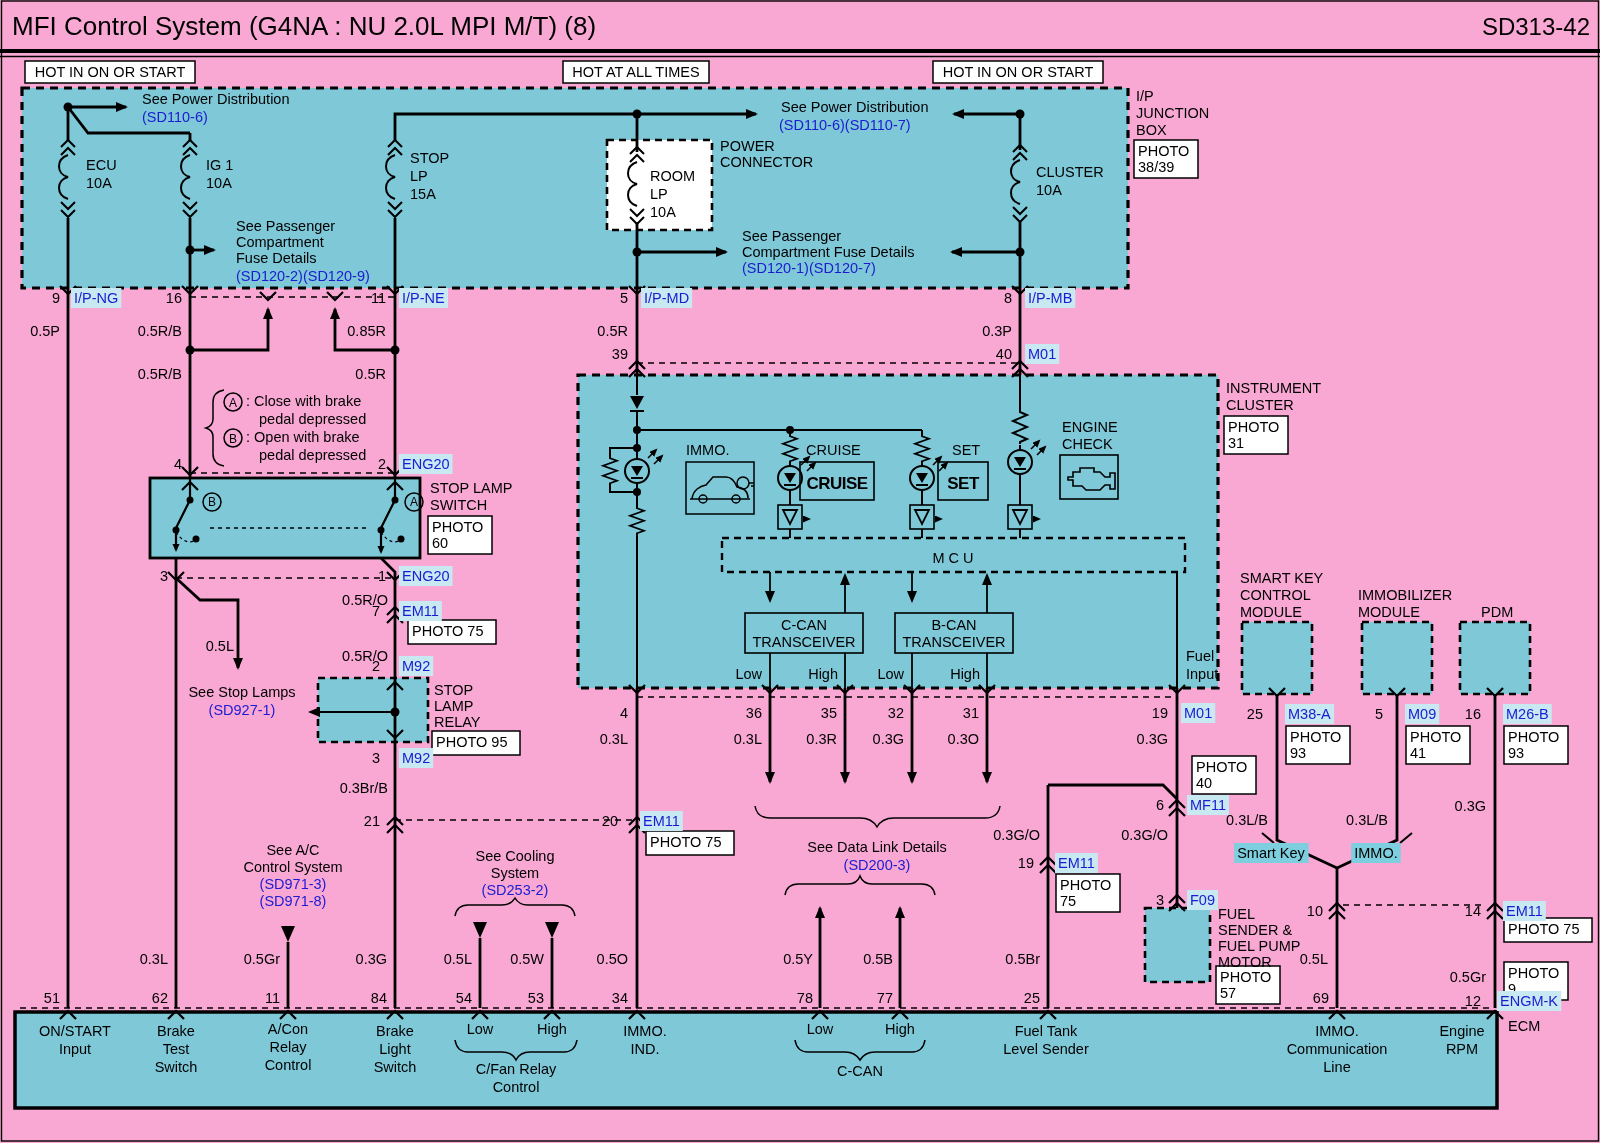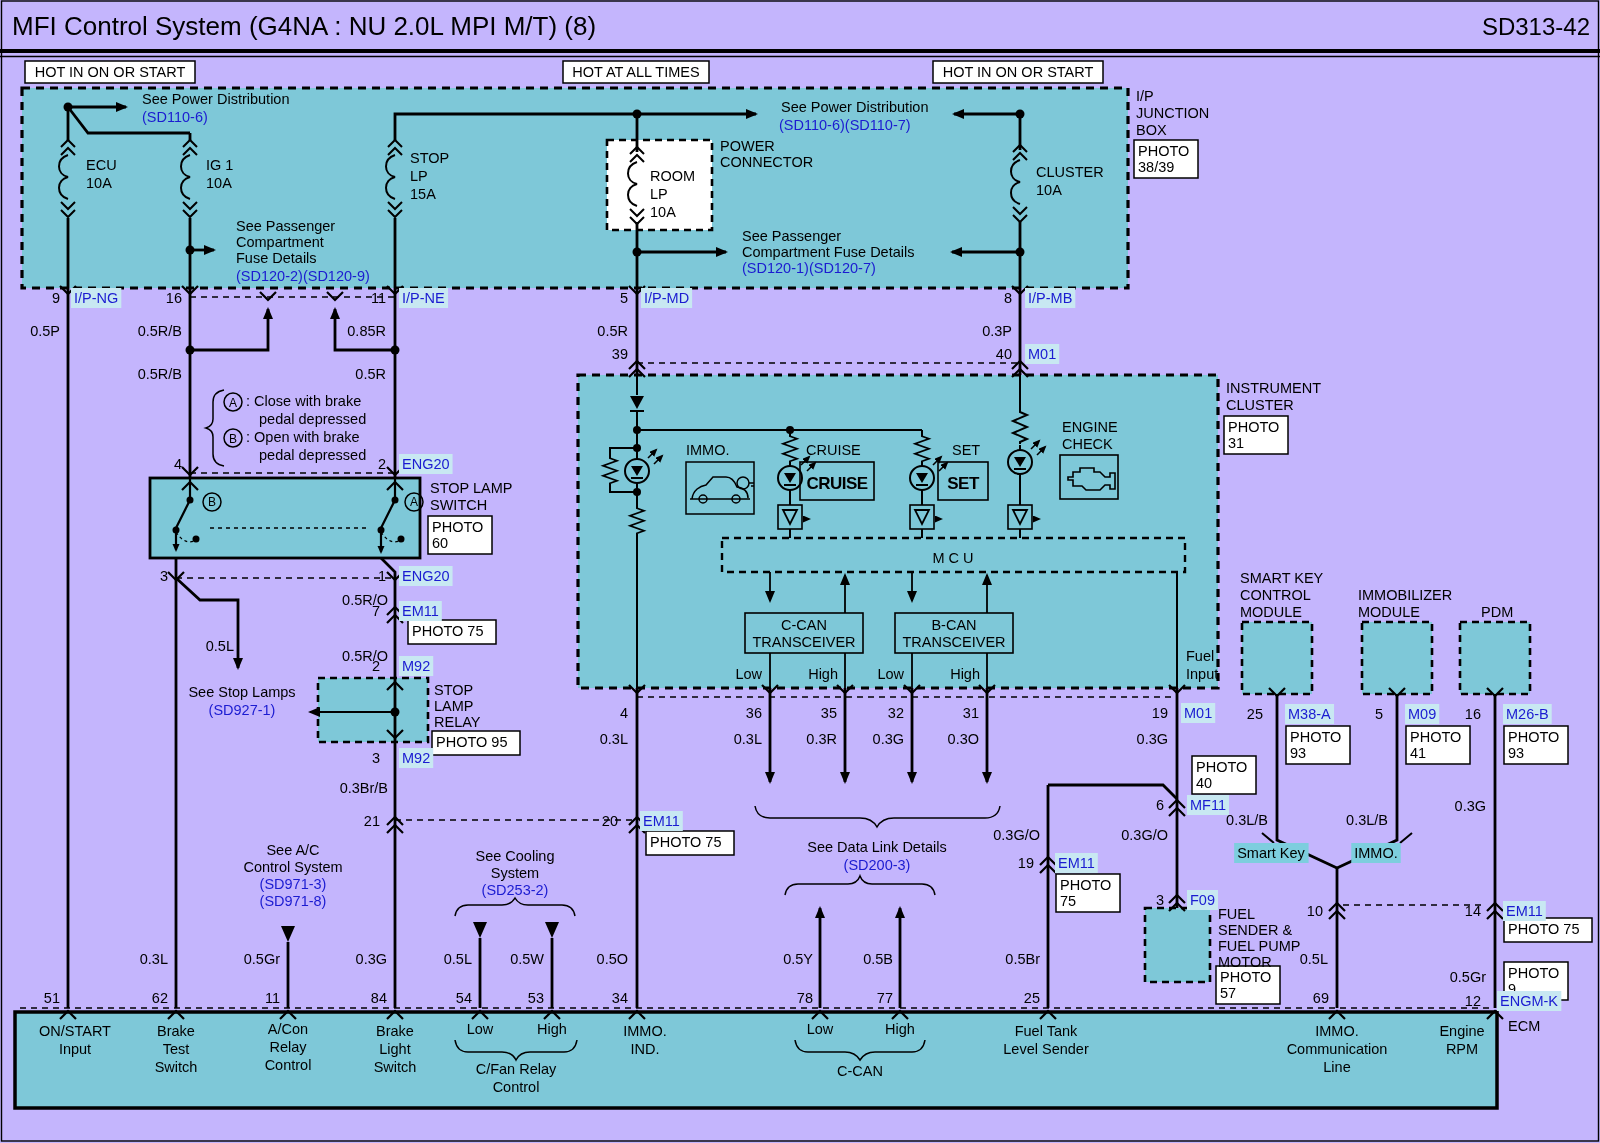--- a/index.html
+++ b/index.html
@@ -1,16 +1,16 @@
 <!DOCTYPE html>
 <html><head>
 <meta charset="utf-8">
 <style>
   html,body{margin:0;padding:0;background:#ffffff;}
-  #stage{position:relative;width:1600px;height:1143px;background:#c4b5fd;
+  #stage{position:relative;width:1600px;height:1143px;background:#f9a8d4;
          font-family:"Liberation Sans", sans-serif;}
   svg text{font-family:"Liberation Sans", sans-serif;}
   .styl{font-weight:bold;letter-spacing:-0.5px;}
 </style>
 </head>
 <body>
 
 <div id="stage">
 <svg id="diagram" width="1600" height="1143" viewBox="0 0 1600 1143">
   <defs>

